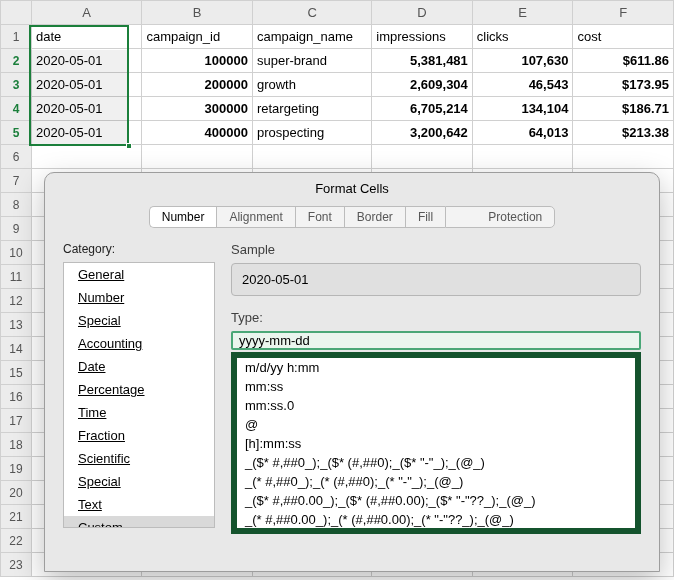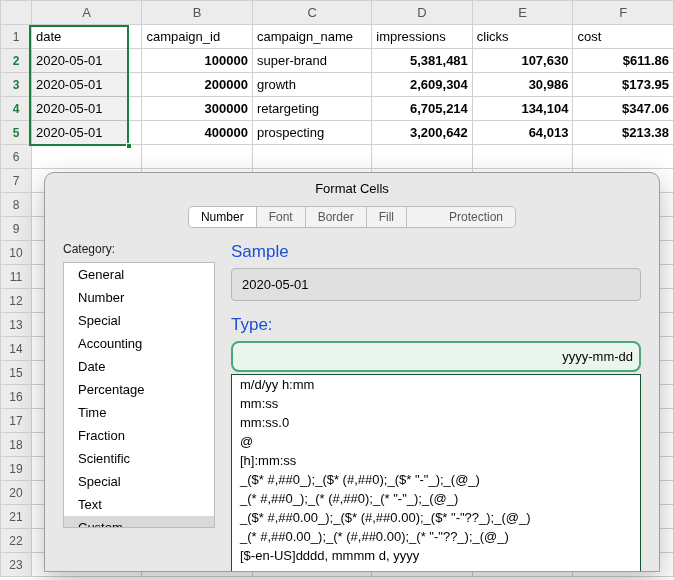--- a/index.html
+++ b/index.html
@@ -33,28 +33,28 @@
   .tab { background: #f3f3f3; border: 1px solid #bcbcbc; padding: 3px 12px; font-size: 12px; color: #575757; cursor: pointer; border-radius: 0; border-right: none; }
   .tab:last-child { border-right: 1px solid #bcbcbc; padding-left: 42px; }
   .tab.active { background: #fff; color: #000; font-weight: 500; }
   .tabs .tab:first-child { border-radius: 5px 0 0 5px; }
   .tabs .tab:last-child { border-radius: 0 5px 5px 0; }
 
   .dialog-body { display: flex; padding: 0 18px 0 18px; gap: 16px; }
   .leftcol { width: 152px; }
   .leftcol .lbl { font-size: 12px; color: #222; margin-bottom: 6px; }
   .cat-list { background: #fff; border: 1px solid #bcbcbc; height: 266px; overflow: auto; }
-  .cat-item { padding: 4px 14px; font-size: 13px; cursor: pointer; }
+  .cat-item { padding: 4px 14px; font-size: 13px; cursor: pointer; text-decoration: underline; }
   .cat-item.sel { background: #d9d9d9; }
 
   .rightcol { flex: 1; }
-  .rightcol .lbl { font-size: 17px; color: #1d4ed8; margin-bottom: 6px; }
+  .rightcol .lbl { font-size: 13px; color: #404040; margin-bottom: 6px; }
   .sample-box { background: #e0e0e0; border: 1px solid #b6b6b6; border-radius: 4px; padding: 8px 10px; font-size: 13px; margin-bottom: 14px; }
-  .type-input { width: 100%; border: 2px solid #4aa777; background: #eaf5ee; padding: 6px 6px; font-size: 13px; margin-bottom: 2px; border-radius: 8px; outline: none; text-align: right; }
-  .fmt-list { background: #fff; border: 1px solid #14532d; height: 204px; overflow: auto; margin-top: 0; }
+  .type-input { width: 100%; border: 2px solid #4aa777; background: #eaf5ee; padding: 0 6px; font-size: 13px; margin-bottom: 2px; border-radius: 2px; outline: none; }
+  .fmt-list { background: #fff; border: 6px solid #14532d; height: 182px; overflow: auto; margin-top: 0; }
   .fmt-item { padding: 2px 8px; font-size: 13px; cursor: pointer; white-space: nowrap; }
 </style>
 </head>
 <body>
 
 <table class="sheet">
   <colgroup>
     <col style="width:28px">
     <col class="col-A">
       <col class="col-B">
@@ -90,31 +90,31 @@
         <td class="r">5,381,481</td>
         <td class="r">107,630</td>
         <td class="r">$611.86</td>
       </tr>
       <tr>
         <th class="row-hdr green">3</th>
         <td>2020-05-01</td>
         <td class="r">200000</td>
         <td>growth</td>
         <td class="r">2,609,304</td>
-        <td class="r">30,986</td>
+        <td class="r">46,543</td>
         <td class="r">$173.95</td>
       </tr>
       <tr>
         <th class="row-hdr green">4</th>
         <td>2020-05-01</td>
         <td class="r">300000</td>
         <td>retargeting</td>
         <td class="r">6,705,214</td>
         <td class="r">134,104</td>
-        <td class="r">$347.06</td>
+        <td class="r">$186.71</td>
       </tr>
       <tr>
         <th class="row-hdr green">5</th>
         <td>2020-05-01</td>
         <td class="r">400000</td>
         <td>prospecting</td>
         <td class="r">3,200,642</td>
         <td class="r">64,013</td>
         <td class="r">$213.38</td>
       </tr>
@@ -284,20 +284,21 @@
 </table>
 
 <div class="sel-fill" style="left:29px; top:50px; width:100px; height:96px;"></div>
 <div class="sel-box" style="left:29px; top:25px; width:100px; height:121px;"></div>
 <div class="sel-handle" style="left:126px; top:143px;"></div>
 
 <div class="dialog">
   <div class="title">Format Cells</div>
   <div class="tabs" id="tabs-row">
       <div class="tab active">Number</div>
+      <div class="tab">Alignment</div>
       <div class="tab">Font</div>
       <div class="tab">Border</div>
       <div class="tab">Fill</div>
       <div class="tab">Protection</div>
     </div>
   <div class="dialog-body">
     <div class="leftcol">
       <div class="lbl">Category:</div>
       <div class="cat-list" id="cat-list">
           <div class="cat-item">General</div>

